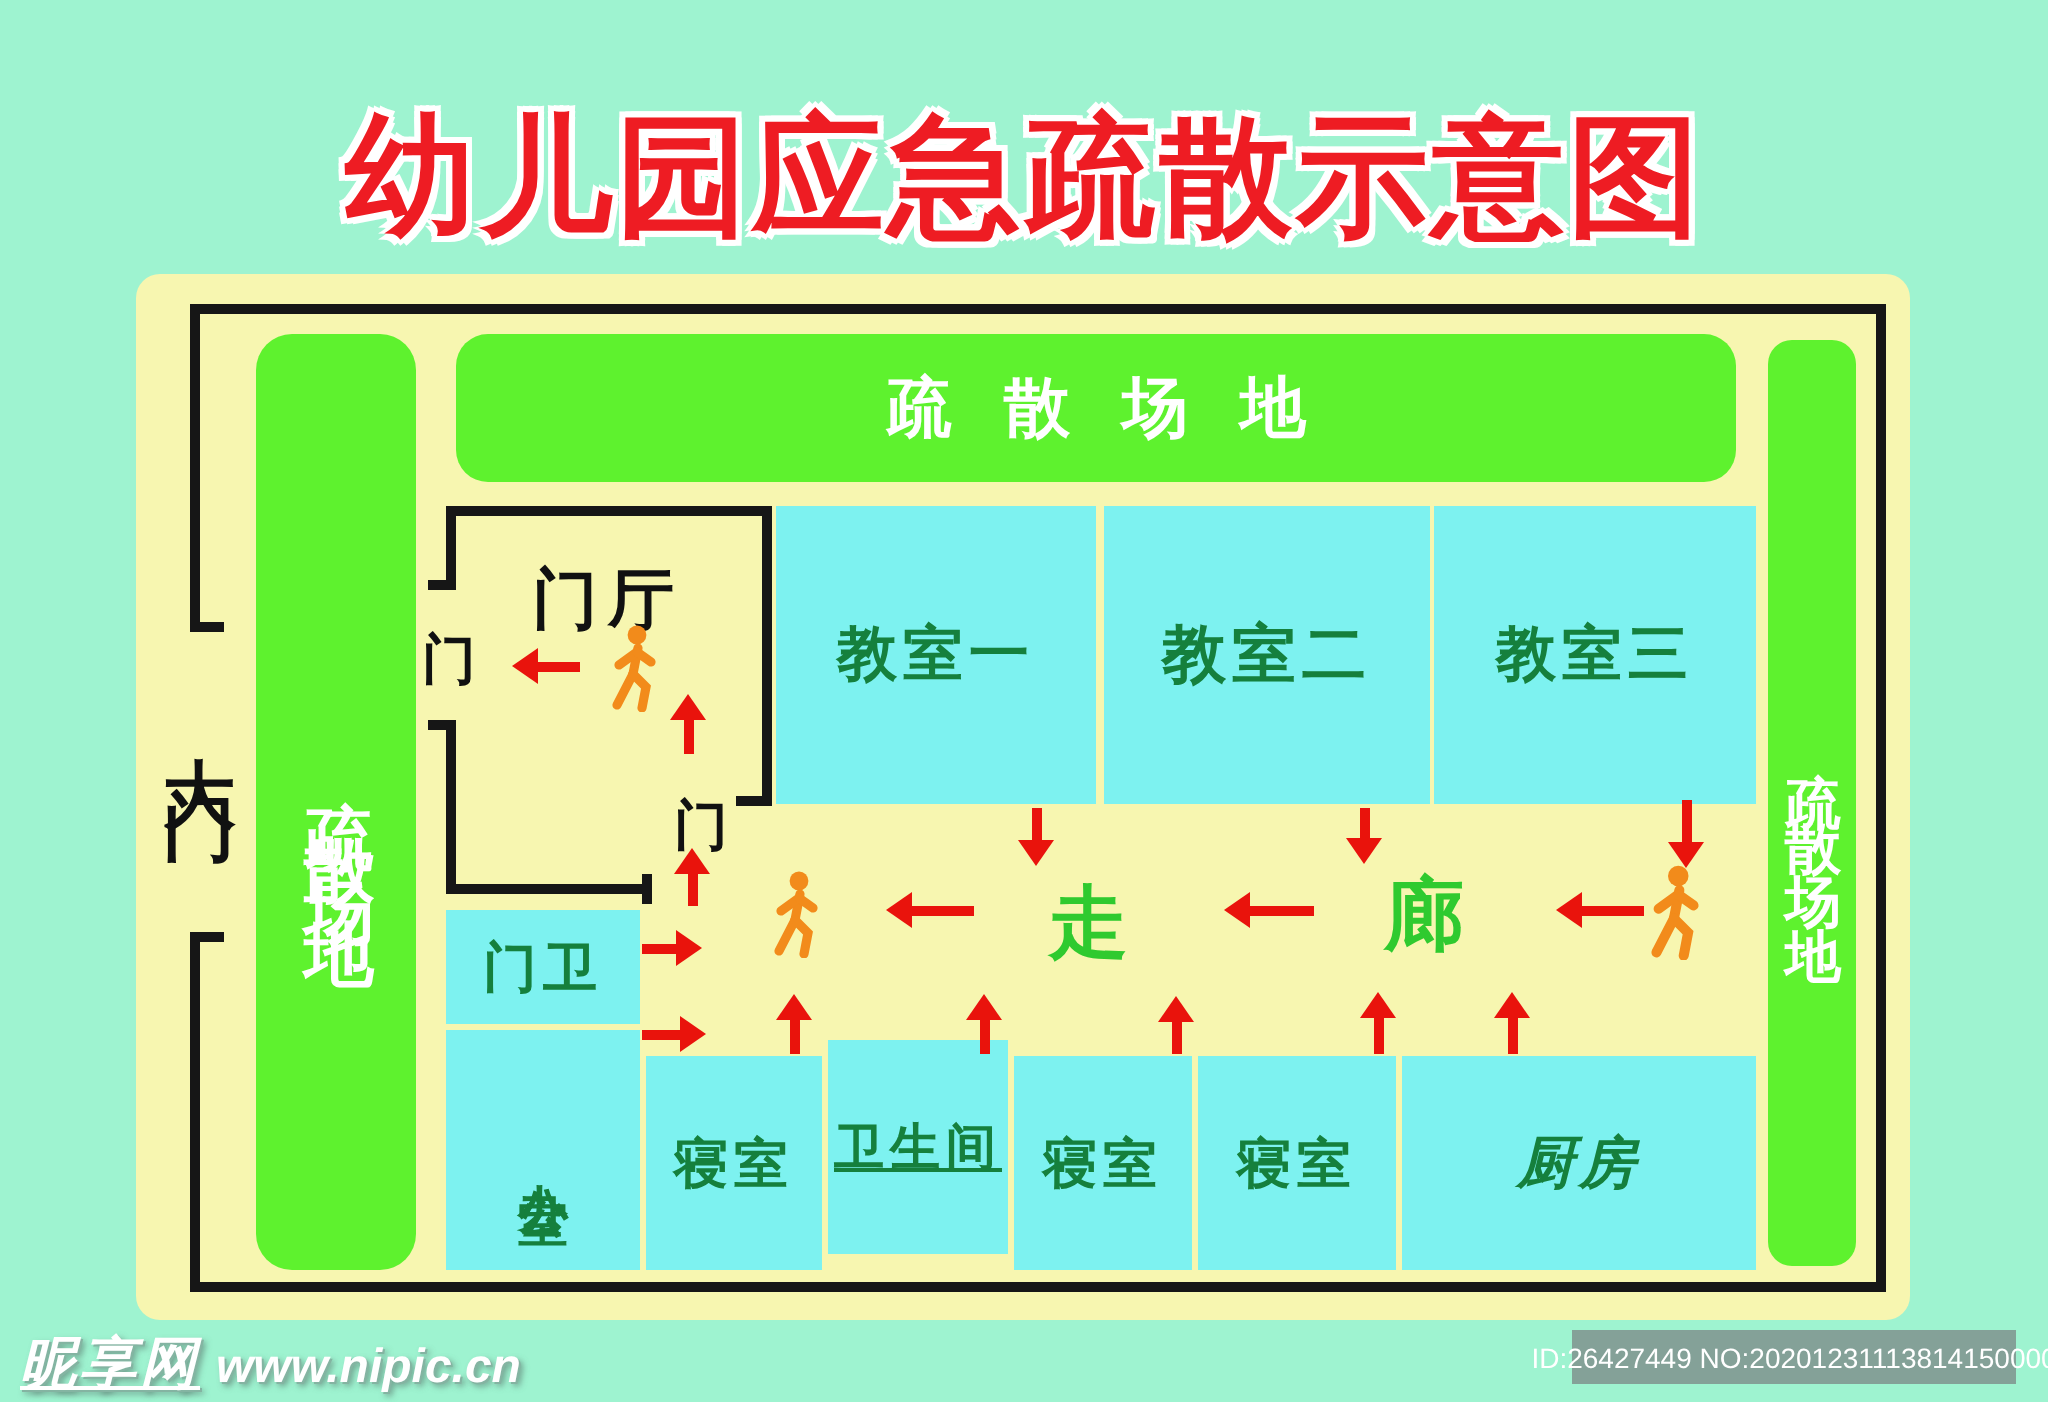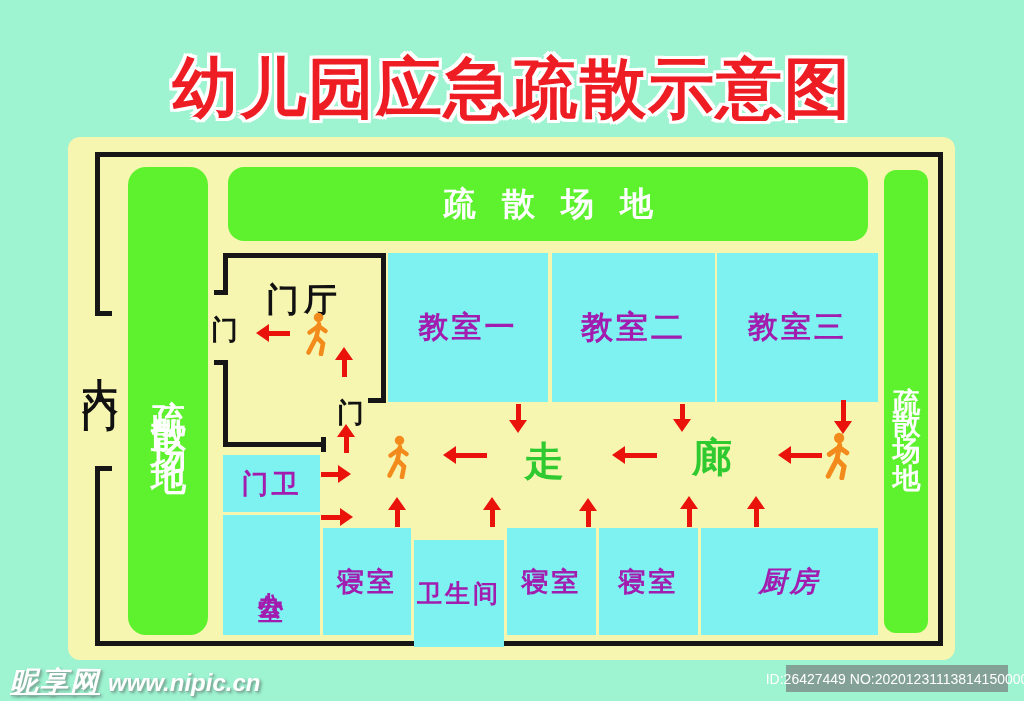--- a/index.html
+++ b/index.html
@@ -24,21 +24,21 @@
     color:#fff;font-weight:700;}
   .bar-top{left:228px;top:167px;width:640px;height:74px;border-radius:16px;
     font-size:33px;letter-spacing:26px;padding-left:26px;box-sizing:border-box;}
   .bar-v{writing-mode:vertical-rl;text-orientation:upright;}
   .bar-left{left:128px;top:167px;width:80px;height:468px;border-radius:18px;
     font-size:35px;letter-spacing:20px;padding-top:20px;box-sizing:border-box;}
   .bar-right{left:884px;top:170px;width:44px;height:463px;border-radius:12px;
     font-size:28px;letter-spacing:26px;padding-top:26px;box-sizing:border-box;}
 
   .room{position:absolute;background:var(--cyan);display:flex;align-items:center;justify-content:center;
-    color:#a21caf;font-weight:700;text-align:left;}
+    color:#15803d;font-weight:700;text-align:left;}
   .room .lbl{letter-spacing:3px;}
   .room.vertical .lbl{writing-mode:vertical-rl;text-orientation:upright;letter-spacing:3px;}
 
   .ftext{position:absolute;color:#111;font-weight:700;}
   .gate{writing-mode:vertical-rl;text-orientation:upright;font-size:37px;letter-spacing:14px;font-weight:700;}
   .hall-label{font-size:33px;letter-spacing:5px;}
   .door{font-size:27px;}
   .cor{position:absolute;color:var(--cgreen);font-weight:700;font-size:40px;}
 
   .arrow{position:absolute;}
@@ -116,21 +116,21 @@
     </div>
     <div class="room" style="left: 717px; top: 253px; width: 161px; height: 149px;">
       <span class="lbl" style="font-size: 30px;">教室三</span>
     </div>
     <div class="room vertical" style="left: 223px; top: 515px; width: 97px; height: 120px;">
       <span class="lbl" style="font-size: 25px;">办公室</span>
     </div>
     <div class="room" style="left: 323px; top: 528px; width: 88px; height: 107px;">
       <span class="lbl" style="font-size: 27px;">寝室</span>
     </div>
-    <div class="room" style="left: 414px; top: 540px; width: 90px; height: 107px;">
+    <div class="room" style="left: 414px; top: 520px; width: 90px; height: 107px; text-decoration: underline;">
       <span class="lbl" style="font-size: 25px;">卫生间</span>
     </div>
     <div class="room" style="left: 507px; top: 528px; width: 89px; height: 107px;">
       <span class="lbl" style="font-size: 27px;">寝室</span>
     </div>
     <div class="room" style="left: 599px; top: 528px; width: 99px; height: 107px;">
       <span class="lbl" style="font-size: 27px;">寝室</span>
     </div>
     <div class="room" style="left: 701px; top: 528px; width: 177px; height: 107px; font-style: italic;">
       <span class="lbl" style="font-size: 28px;">厨房</span>

